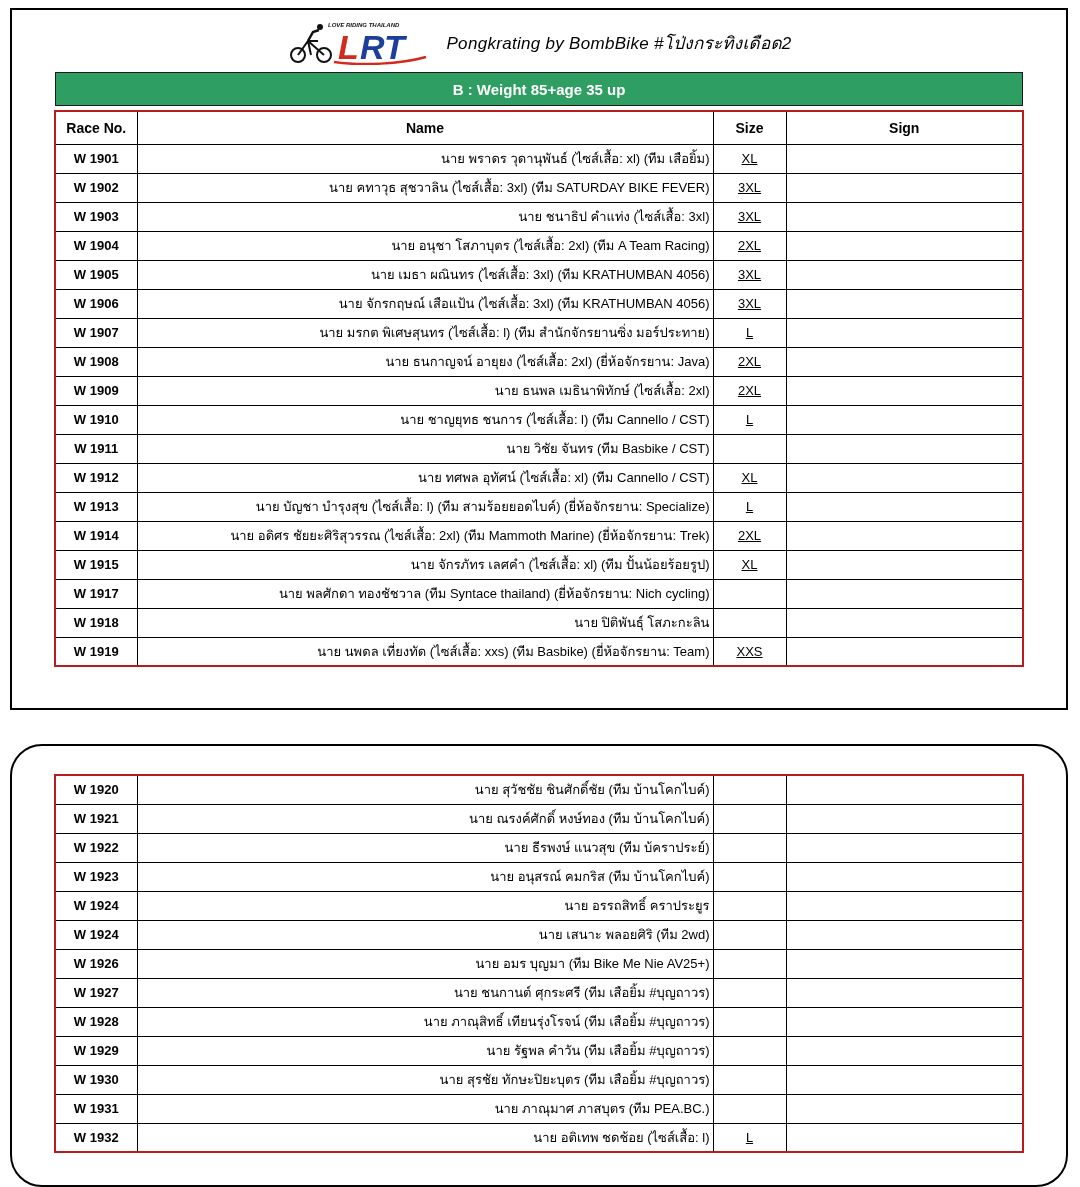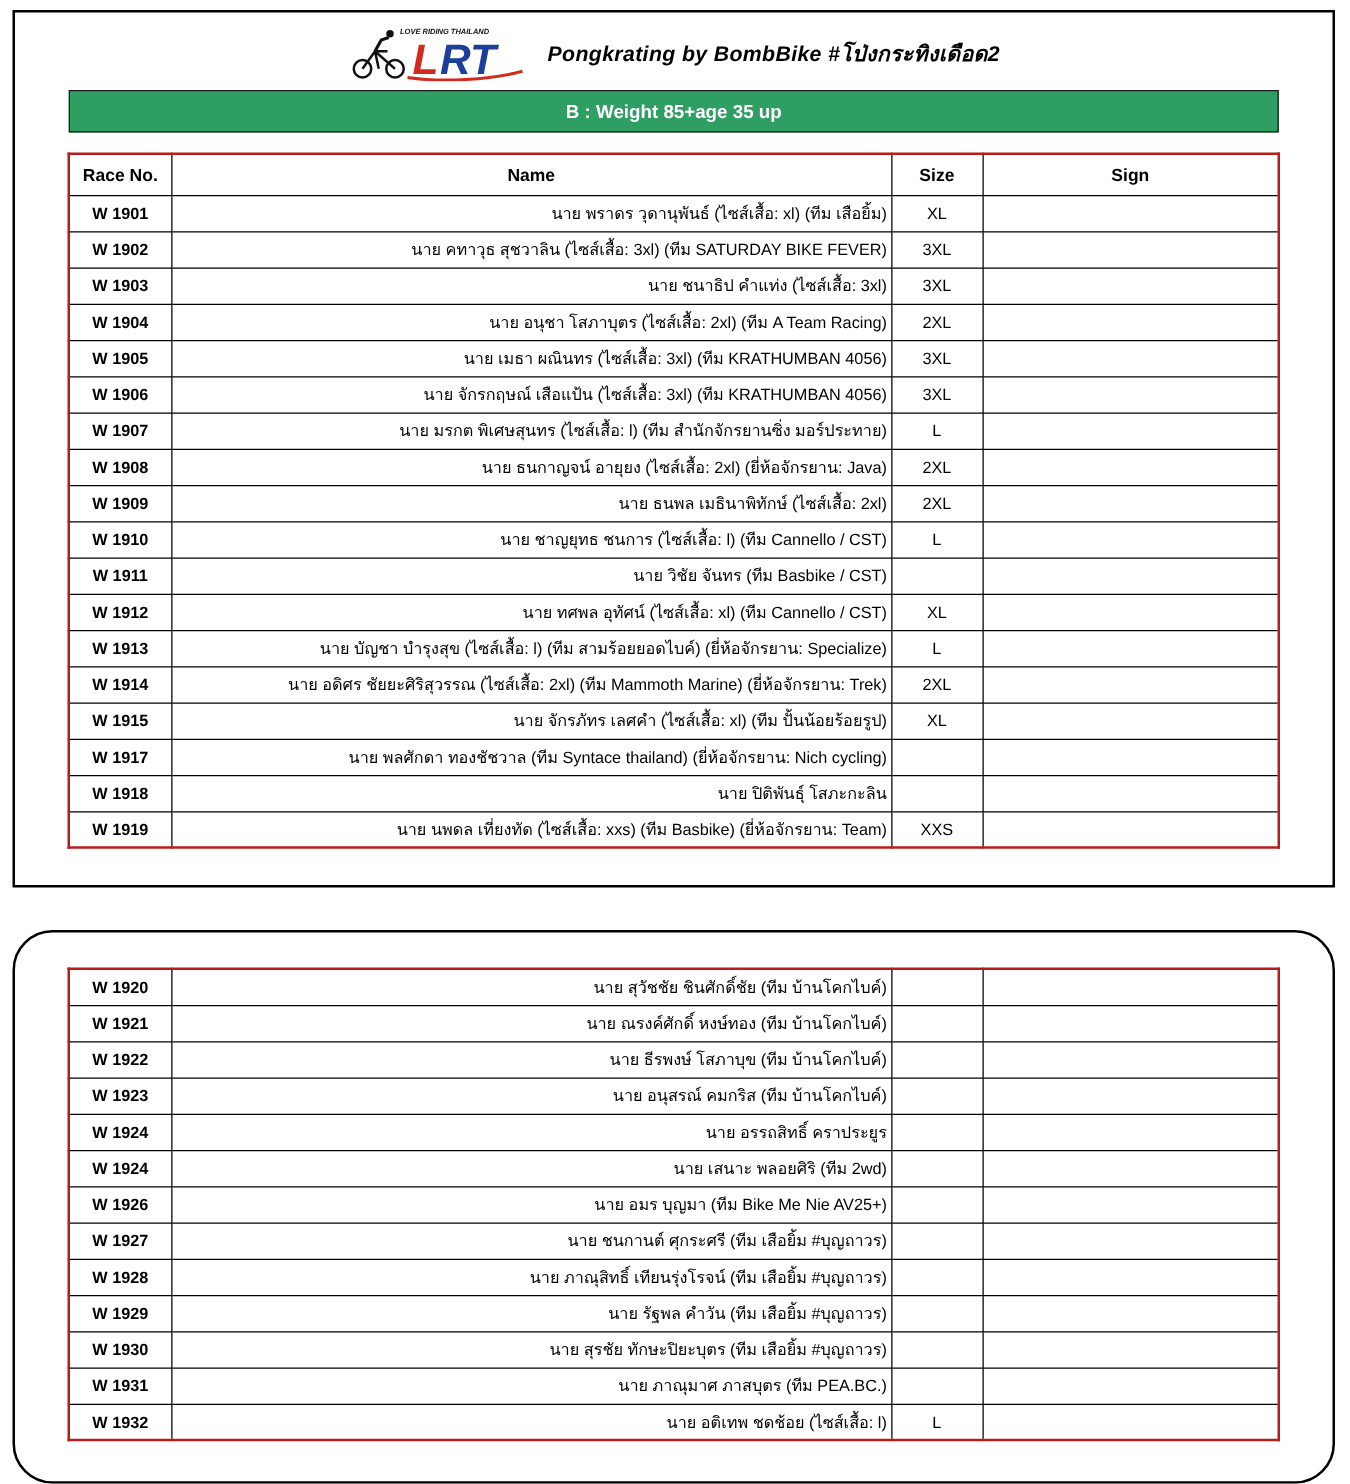--- a/index.html
+++ b/index.html
@@ -10,44 +10,44 @@
   .page-frame{
     position:absolute;left:10px;width:1058px;border:2px solid #000;background:#fff;box-sizing:border-box;
   }
   #page1{top:8px;height:702px;}
   #page2{top:744px;height:443px;overflow:hidden;border-radius:32px;}
   .header-row{
     display:flex;align-items:center;justify-content:center;gap:10px;margin-top:8px;height:48px;
   }
   .logo{width:150px;height:46px;flex:0 0 auto;}
   .page-title{
-    font-size:17px;font-weight:bold;font-style:italic;letter-spacing:.3px;text-align:right;
+    font-size:17px;font-weight:normal;font-style:italic;letter-spacing:.3px;text-align:right;
   }
   .green-bar{
-    width:968px;height:34px;margin:6px auto 16px auto;
+    width:968px;height:34px;margin:6px auto 4px auto;
     background:var(--green,#2f9e63);border:1px solid #1c1c1c;box-sizing:border-box;
     display:flex;align-items:center;justify-content:center;
     color:#fff;font-weight:bold;font-size:15px;
   }
   table.reg{
     width:968px;margin:0 auto;border-collapse:collapse;table-layout:fixed;
     border:2px solid #b91c1c;
   }
   table.reg th, table.reg td{
     border:1.5px solid #000;box-sizing:border-box;overflow:hidden;white-space:nowrap;
   }
   table.reg th{height:33px;font-size:14px;font-weight:bold;text-align:center;padding:0 2px;}
   table.reg td{height:29px;font-size:13px;padding:0 3px;}
   col.c-no{width:82px;}
   col.c-name{width:576px;}
   col.c-size{width:73px;}
   col.c-sign{width:237px;}
   td.c-no{text-align:center;font-weight:600;font-size:13px;}
   td.c-name{text-align:right;padding-left:4px;}
-  td.c-size{text-align:center;}
+  td.c-size{text-align:center;text-decoration:underline;}
   #page2 table.reg{margin-top:28px;}
 </style>
 </head>
 <body style="--green: #2f9e63;">
 
 <div id="page1" class="page-frame">
 
   <div class="header-row">
     <svg class="logo" viewBox="0 0 150 46">
       <text x="42" y="8" font-size="6" font-style="italic" font-weight="bold" fill="#111">LOVE RIDING THAILAND</text>
@@ -239,21 +239,21 @@
 
         <tr>
           <td class="c-no">W 1921</td>
           <td class="c-name">นาย ณรงค์ศักดิ์ หงษ์ทอง (ทีม บ้านโคกไบค์)</td>
           <td class="c-size"></td>
           <td class="c-sign"></td>
         </tr>
 
         <tr>
           <td class="c-no">W 1922</td>
-          <td class="c-name">นาย ธีรพงษ์ โสภาบุข (ทีม บ้านโคกไบค์)</td>
+          <td class="c-name">นาย ธีรพงษ์ แนวสุข (ทีม บ้คราประย์)</td>
           <td class="c-size"></td>
           <td class="c-sign"></td>
         </tr>
 
         <tr>
           <td class="c-no">W 1923</td>
           <td class="c-name">นาย อนุสรณ์ คมกริส (ทีม บ้านโคกไบค์)</td>
           <td class="c-size"></td>
           <td class="c-sign"></td>
         </tr>

